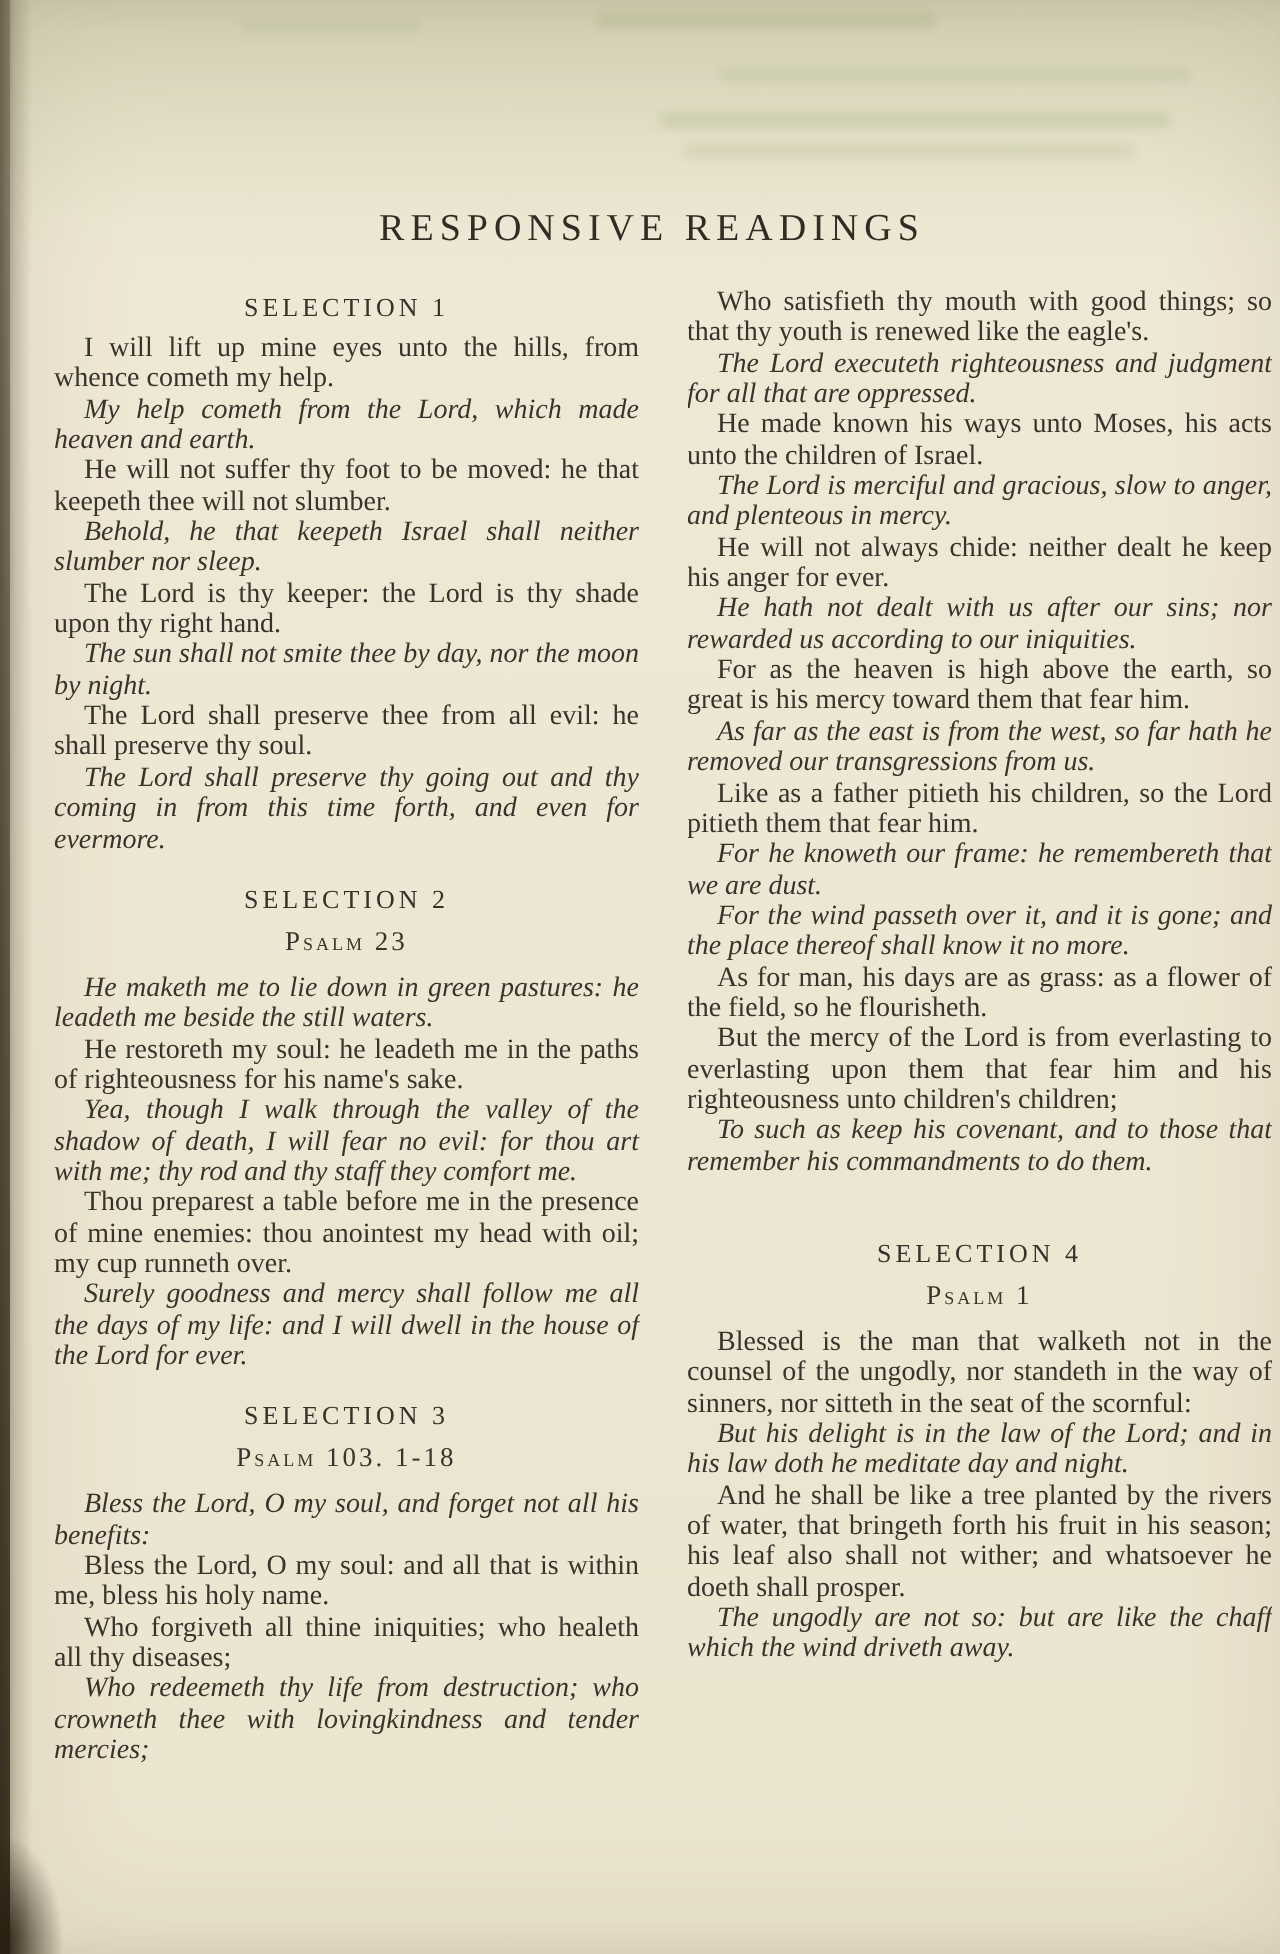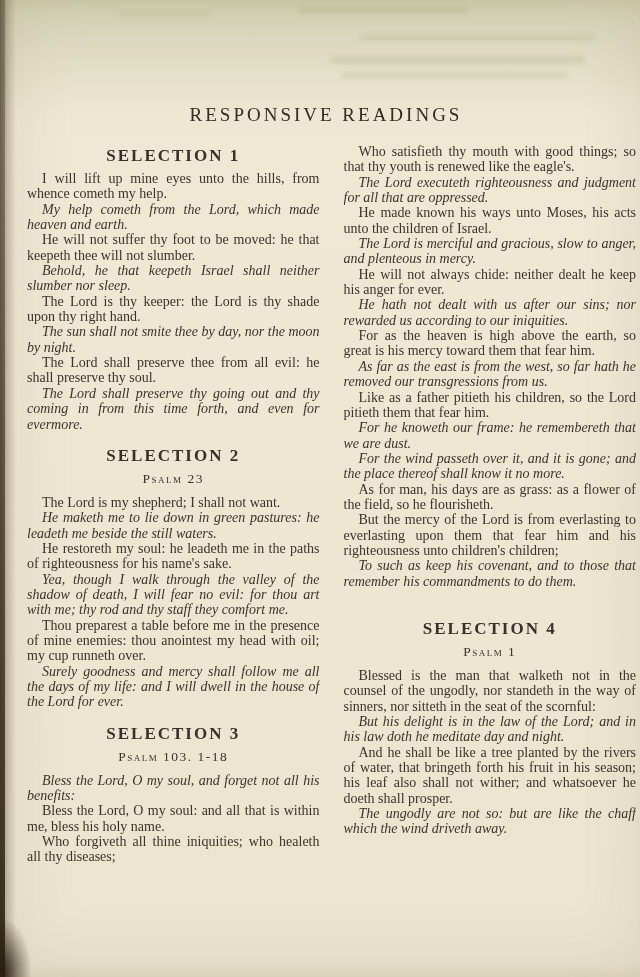--- a/index.html
+++ b/index.html
@@ -51,21 +51,21 @@
     text-align:center;font-size:19px;font-weight:400;letter-spacing:3px;
     color:#332c24;
   }
   
   .columns{
     position:absolute;top:144px;left:27px;right:16px;bottom:8px;
     display:flex;gap:24px;
   }
   .col{flex:1 1 0;overflow:hidden;}
   .sec{
-    text-align:center;font-size:17px;font-weight:700;letter-spacing:2px;
+    text-align:center;font-size:13px;font-weight:400;letter-spacing:2px;
     margin:14px 0 5px;color:#38302a;
   }
   .col .sec:first-child{margin-top:2px;}
   #col-1 .sec{margin-top:30px;}
   .psalm{
     text-align:center;font-size:13.5px;font-weight:400;letter-spacing:1.5px;
     font-variant:small-caps;margin:0 0 8px;color:#3c332c;
   }
   .verse{
     margin:0;text-indent:15px;text-align:justify;
@@ -96,31 +96,31 @@
         <p class="verse roman">I will lift up mine eyes unto the hills, from whence cometh my help.</p>
         <p class="verse italic">My help cometh from the Lord, which made heaven and earth.</p>
         <p class="verse roman">He will not suffer thy foot to be moved: he that keepeth thee will not slumber.</p>
         <p class="verse italic">Behold, he that keepeth Israel shall neither slumber nor sleep.</p>
         <p class="verse roman">The Lord is thy keeper: the Lord is thy shade upon thy right hand.</p>
         <p class="verse italic">The sun shall not smite thee by day, nor the moon by night.</p>
         <p class="verse roman">The Lord shall preserve thee from all evil: he shall preserve thy soul.</p>
         <p class="verse italic">The Lord shall preserve thy going out and thy coming in from this time forth, and even for evermore.</p>
         <h2 class="sec">SELECTION 2</h2>
         <h3 class="psalm">Psalm 23</h3>
-        <p class="verse roman">The Lord is my shepherd; I shall not want.</p>
         <p class="verse italic">He maketh me to lie down in green pastures: he leadeth me beside the still waters.</p>
         <p class="verse roman">He restoreth my soul: he leadeth me in the paths of righteousness for his name's sake.</p>
         <p class="verse italic">Yea, though I walk through the valley of the shadow of death, I will fear no evil: for thou art with me; thy rod and thy staff they comfort me.</p>
         <p class="verse roman">Thou preparest a table before me in the presence of mine enemies: thou anointest my head with oil; my cup runneth over.</p>
         <p class="verse italic">Surely goodness and mercy shall follow me all the days of my life: and I will dwell in the house of the Lord for ever.</p>
         <h2 class="sec">SELECTION 3</h2>
         <h3 class="psalm">Psalm 103. 1-18</h3>
         <p class="verse italic">Bless the Lord, O my soul, and forget not all his benefits:</p>
         <p class="verse roman">Bless the Lord, O my soul: and all that is within me, bless his holy name.</p>
         <p class="verse roman">Who forgiveth all thine iniquities; who healeth all thy diseases;</p>
+        <p class="verse italic">Who redeemeth thy life from destruction; who crowneth thee with lovingkindness and tender mercies;</p>
       </div>
     <div class="col" id="col-1">
         <p class="verse roman">Who satisfieth thy mouth with good things; so that thy youth is renewed like the eagle's.</p>
         <p class="verse italic">The Lord executeth righteousness and judgment for all that are oppressed.</p>
         <p class="verse roman">He made known his ways unto Moses, his acts unto the children of Israel.</p>
         <p class="verse italic">The Lord is merciful and gracious, slow to anger, and plenteous in mercy.</p>
         <p class="verse roman">He will not always chide: neither dealt he keep his anger for ever.</p>
         <p class="verse italic">He hath not dealt with us after our sins; nor rewarded us according to our iniquities.</p>
         <p class="verse roman">For as the heaven is high above the earth, so great is his mercy toward them that fear him.</p>
         <p class="verse italic">As far as the east is from the west, so far hath he removed our transgressions from us.</p>

